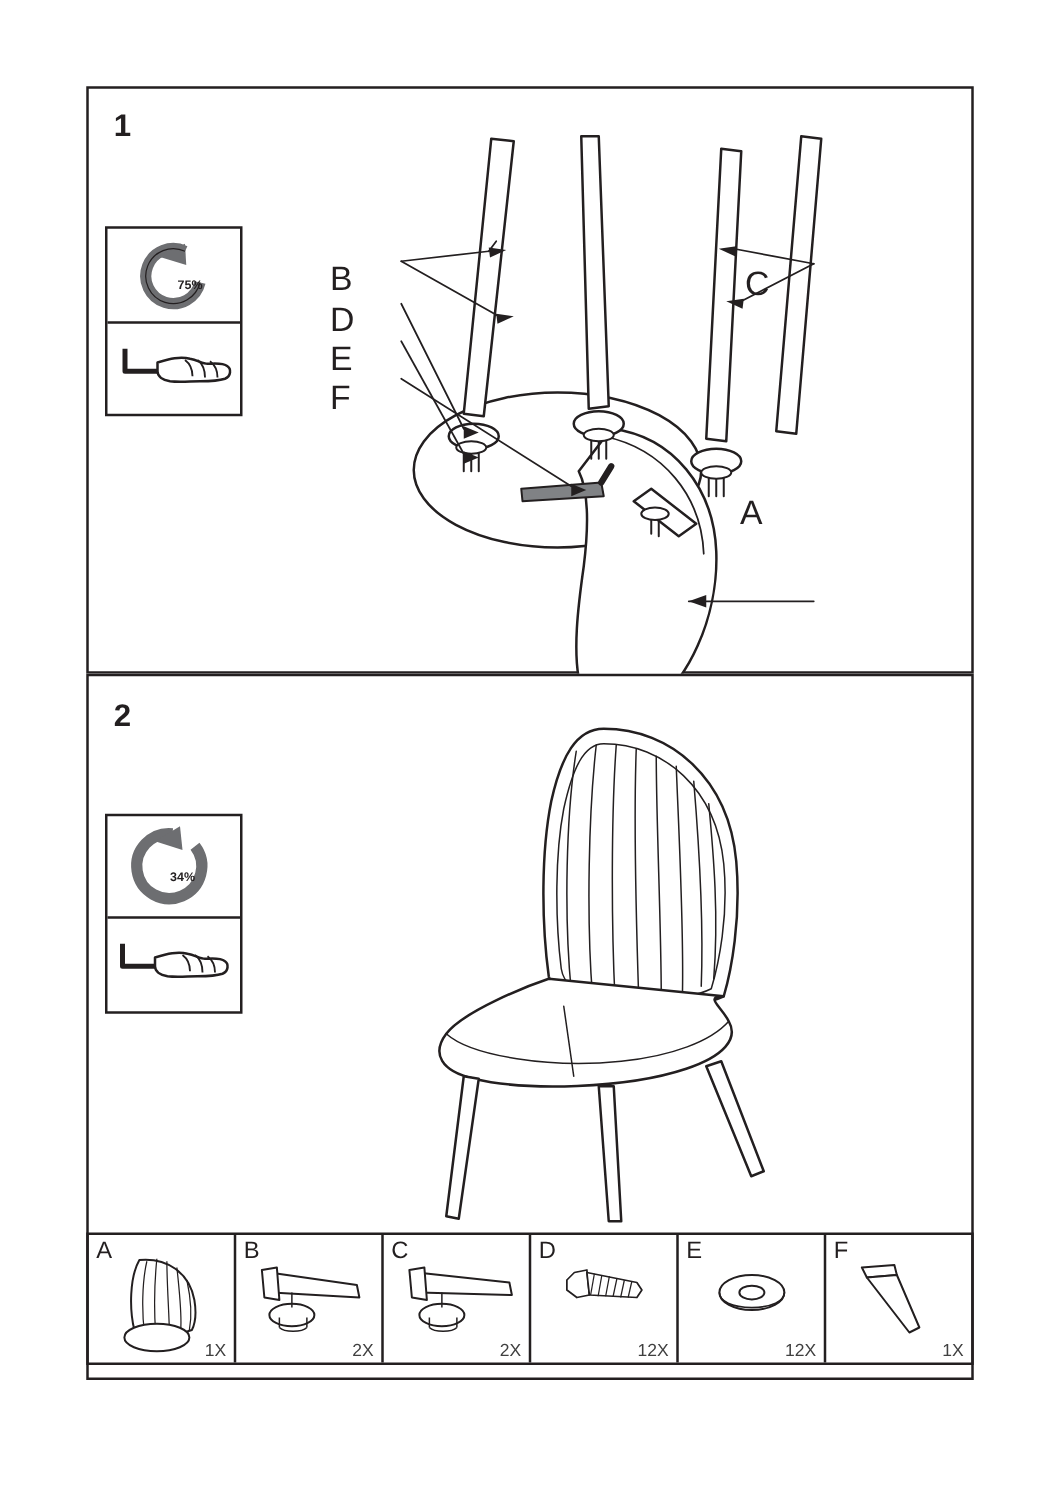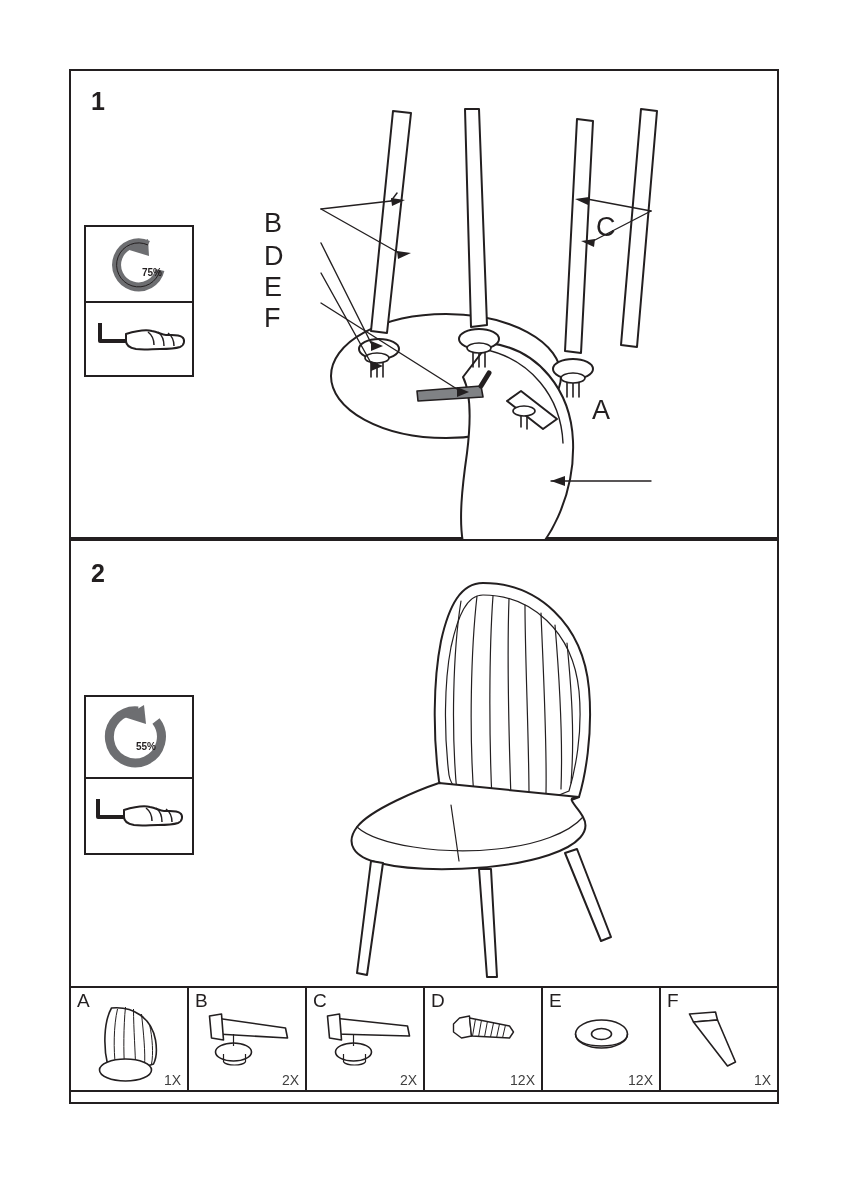--- a/index.html
+++ b/index.html
@@ -40,21 +40,20 @@
   }
   #step-1-number { left: 20px; top: 18px; }
   #step-2-number { left: 20px; top: 20px; }
 
   
   .tool-box {
     position: absolute;
     border: 2px solid #231f20;
     box-sizing: border-box;
     background: #fff;
-    margin-top: 44px;
   }
   #tool-box-1 { left: 13px; top: 110px; width: 110px; height: 152px; }
   #tool-box-2 { left: 13px; top: 110px; width: 110px; height: 160px; }
   .tool-divider {
     position: absolute;
     left: 0;
     width: 100%;
     border-top: 2px solid #231f20;
   }
   .tool-pct {
@@ -218,21 +217,21 @@
   <div class="panel" id="panel-step-2">
 
     <div class="step-number" id="step-2-number">2</div>
 
     <div class="tool-box" id="tool-box-2">
       <div class="tool-divider" style="top:80px;"></div>
       <svg class="drawing" width="106" height="78" viewBox="0 0 106 78">
         <path d="M52 14 A26 26 0 1 0 70 24" fill="none" stroke="#6d6e71" stroke-width="9"></path>
         <path d="M38 20 L58 8 L60 27 Z" fill="#6d6e71"></path>
       </svg>
-      <div class="tool-pct" style="left:50px; top:44px;">55%</div>
+      <div class="tool-pct" style="left:50px; top:44px;">34%</div>
       <svg class="drawing" style="top:80px;" width="106" height="76" viewBox="0 0 106 76">
         <path d="M12 22 L12 40 L38 40" fill="none" stroke="#231f20" stroke-width="4" stroke-linejoin="round"></path>
         <path d="M38 33 C48 30 56 28 64 30 C70 31 74 34 78 34 C84 34 90 33 94 36 C97 38 97 44 92 46 C86 48 78 48 72 48 C64 48 56 49 48 48 C42 47 38 44 38 40 Z" fill="#fff" stroke="#231f20" stroke-width="2" stroke-linejoin="round"></path>
         <path d="M60 31 C64 34 66 38 66 44" fill="none" stroke="#231f20" stroke-width="1.5"></path>
         <path d="M70 31 C74 34 76 38 76 45" fill="none" stroke="#231f20" stroke-width="1.5"></path>
         <path d="M80 32 C84 35 86 39 86 45" fill="none" stroke="#231f20" stroke-width="1.5"></path>
       </svg>
     </div>
 
     <svg class="drawing" style="left:230px; top:20px;" width="380" height="420" viewBox="0 0 380 420">

